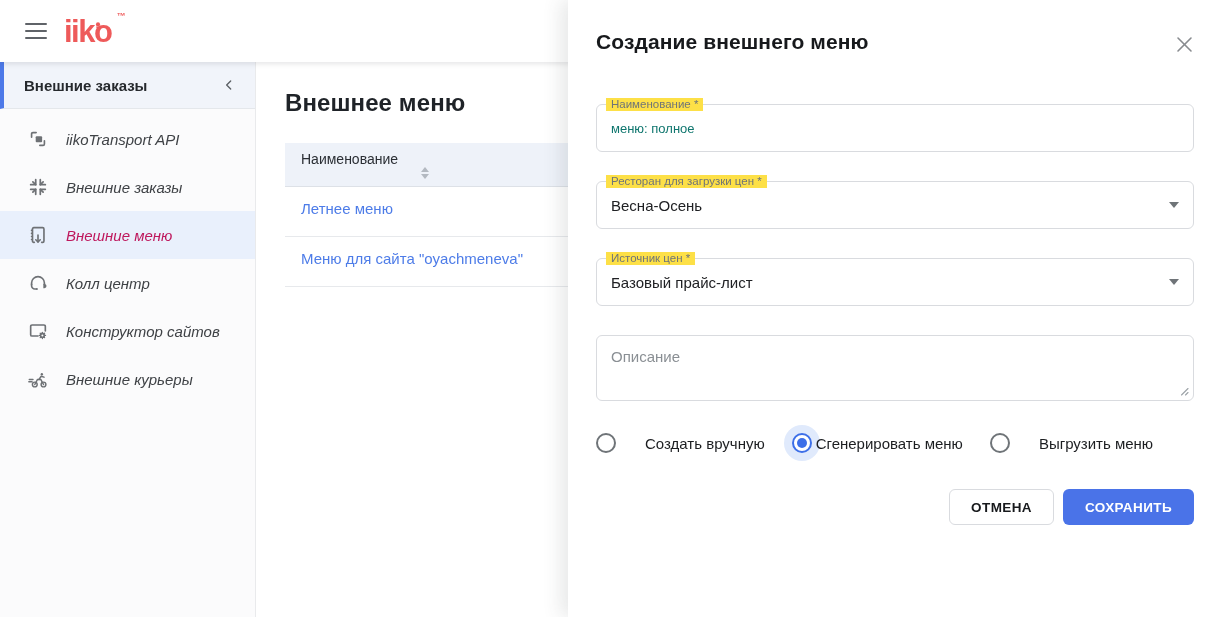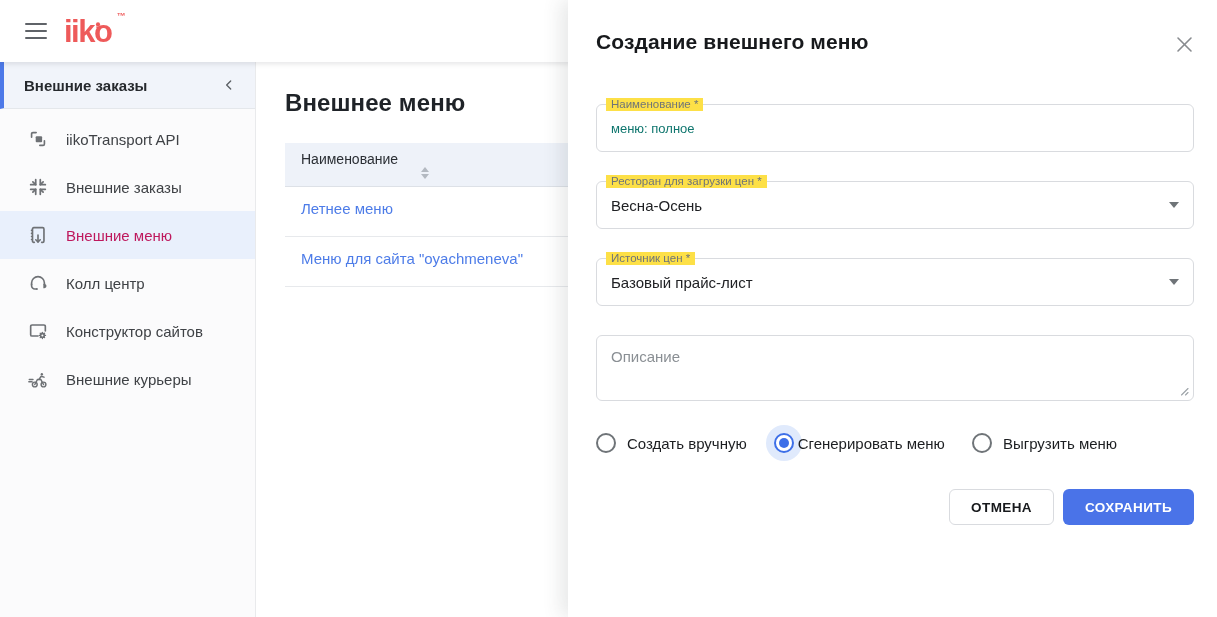--- a/index.html
+++ b/index.html
@@ -29,21 +29,21 @@
   }
   .sidebar-header {
     height:47px; background:#F1F4FA; border-left:4px solid #4D79E8; border-bottom:1px solid #E4E7EB;
     display:flex; align-items:center; justify-content:space-between; padding:0 14px 0 20px;
   }
   .sidebar-header .hdr-label { font-size:15px; font-weight:600; color:#26292D; }
   .collapse-btn { width:24px; height:24px; display:flex; align-items:center; justify-content:center; cursor:pointer; }
   .nav { padding-top:6px; }
   .nav-item { height:48px; display:flex; align-items:center; padding-left:26px; cursor:pointer; }
   .nav-item .icon { width:24px; height:24px; flex:0 0 24px; display:flex; align-items:center; justify-content:center; }
-  .nav-item .label { margin-left:16px; font-size:15px; color:#3F4246; }
+  .nav-item .label { margin-left:16px; font-size:15px; color:#3F4246;font-style:italic; }
   .nav-item.active { background:#E9F0FC; }
   .nav-item.active .label { color:#be185d; }
   .sidebar-footer { position:absolute; left:0; right:0; bottom:0; padding:0 24px 19px; }
   .sidebar-footer .rule { border-top:1px solid #E3E4E6; margin-bottom:17px; }
   .footer-line { display:flex; align-items:center; font-size:12px; color:#6F7478; }
   .footer-sep { color:#C9CBCE; margin:0 11px; }
 
   
   .main { position:absolute; left:256px; top:62px; right:0; bottom:0; background:#fff; z-index:1; overflow:hidden; }
   .main-title { margin:27px 0 0 29px; font-size:24px; font-weight:700; color:#1F2328; letter-spacing:.1px; }
@@ -93,21 +93,21 @@
   .resize-handle { position:absolute; right:4px; bottom:4px; cursor:nwse-resize; line-height:0; }
 
   .radio-row { display:flex; align-items:center; margin-top:24px; height:36px; }
   .radio-opt { display:flex; align-items:center; cursor:pointer; margin-right:27px; }
   .radio-circ {
     width:20px; height:20px; border-radius:50%; border:2px solid #6F7478; background:#fff;
     display:flex; align-items:center; justify-content:center; flex:0 0 20px;
   }
   .radio-opt.selected .radio-circ { border-color:#3D6FE8; box-shadow:0 0 0 8px #E0EAFC; }
   .radio-opt.selected .radio-circ::after { content:""; width:10px; height:10px; border-radius:50%; background:#3D6FE8; }
-  .radio-opt .rlabel { margin-left:11px; font-size:15px; color:#1C1E21; }
+  .radio-opt .rlabel { margin-left:29px; font-size:15px; color:#1C1E21; }
   .radio-opt.selected .rlabel { margin-left:4px; }
 
   .btn-row { display:flex; justify-content:flex-end; align-items:center; margin-top:28px; padding-right:0; }
   .btn { height:36px; border-radius:6px; font-family:inherit; font-size:13.5px; font-weight:700; letter-spacing:.4px; cursor:pointer; }
   .btn-cancel { background:#fff; border:1px solid #D9DBDF; color:#17191C; padding:0 21px; }
   .btn-save { background:#4A73E8; border:none; color:#fff; padding:0 22px; margin-left:9px; }
 </style>
 </head>
 <body>
 

